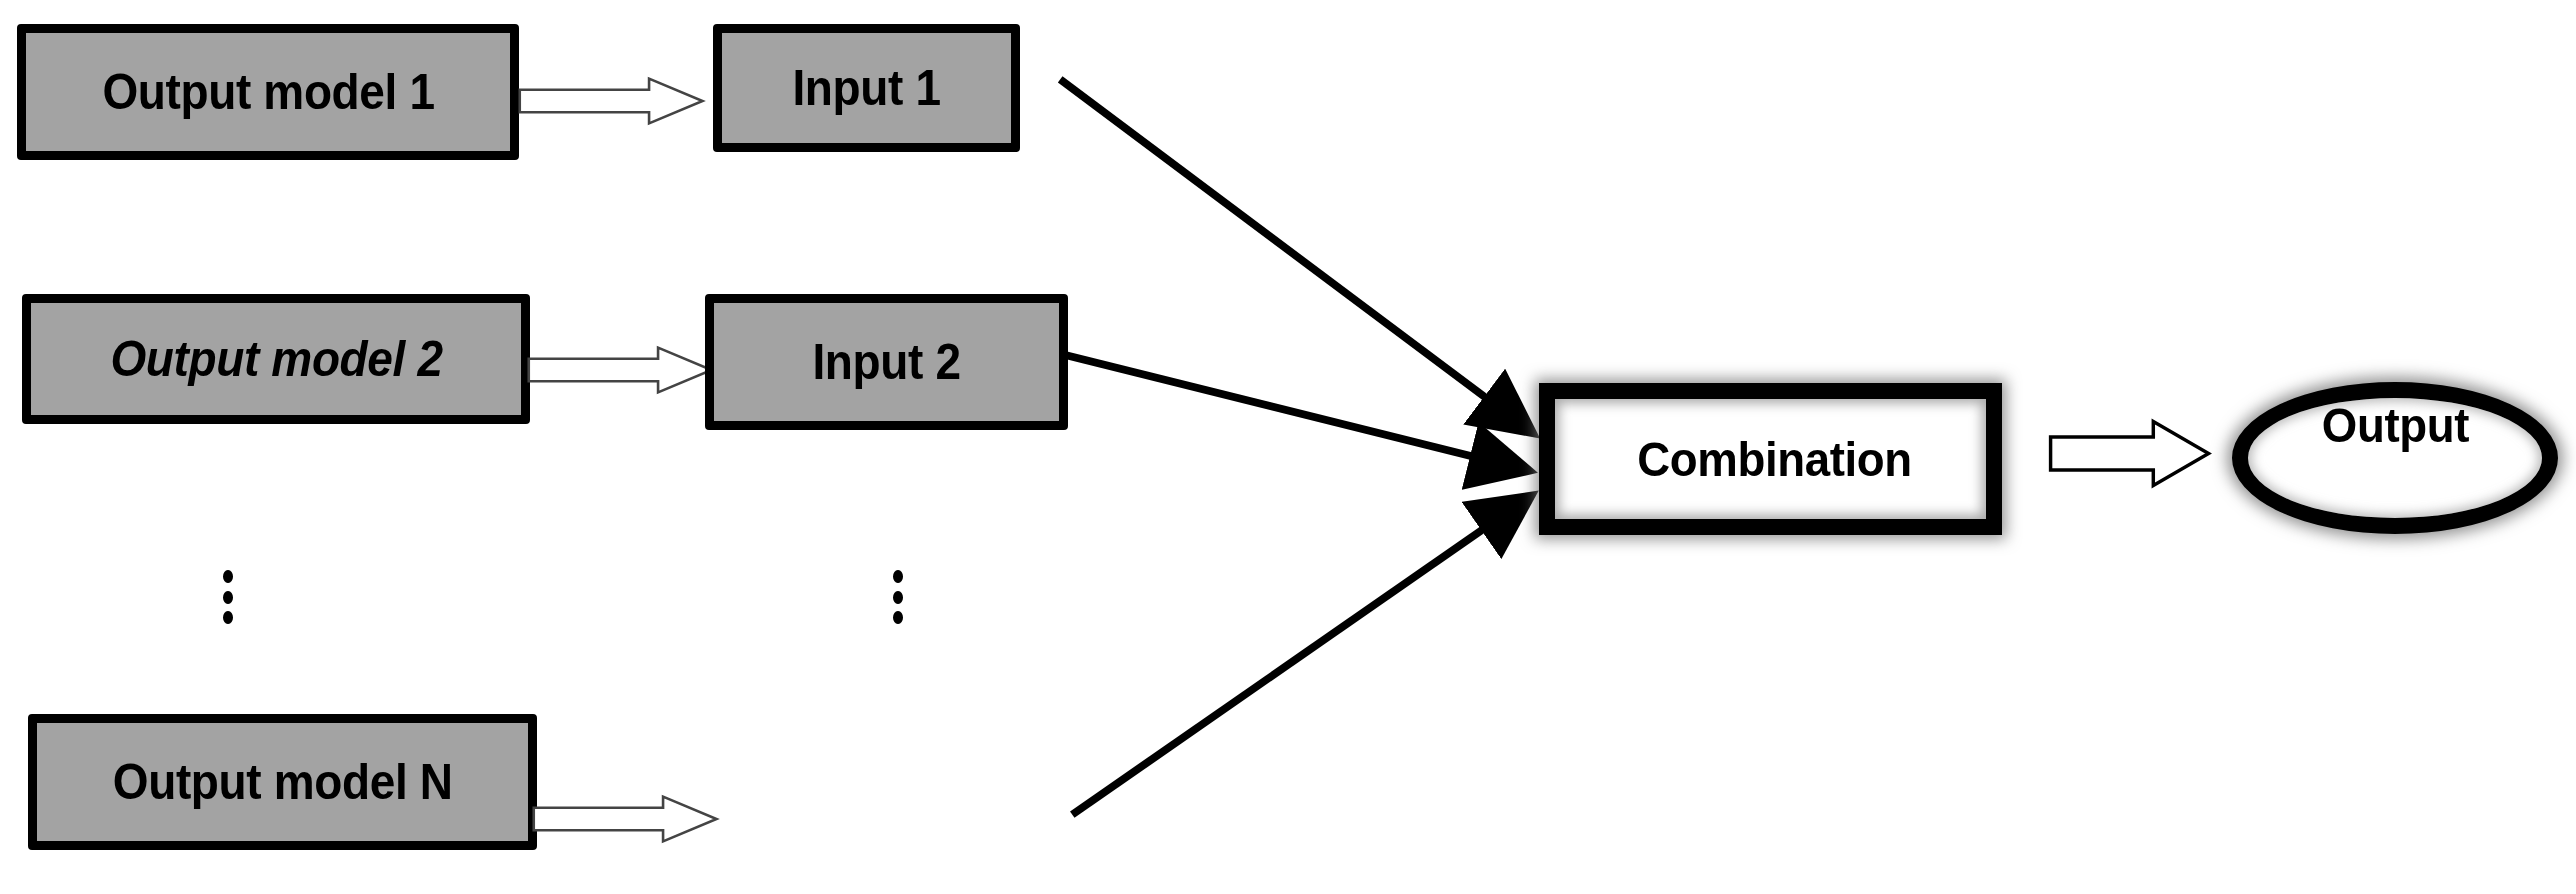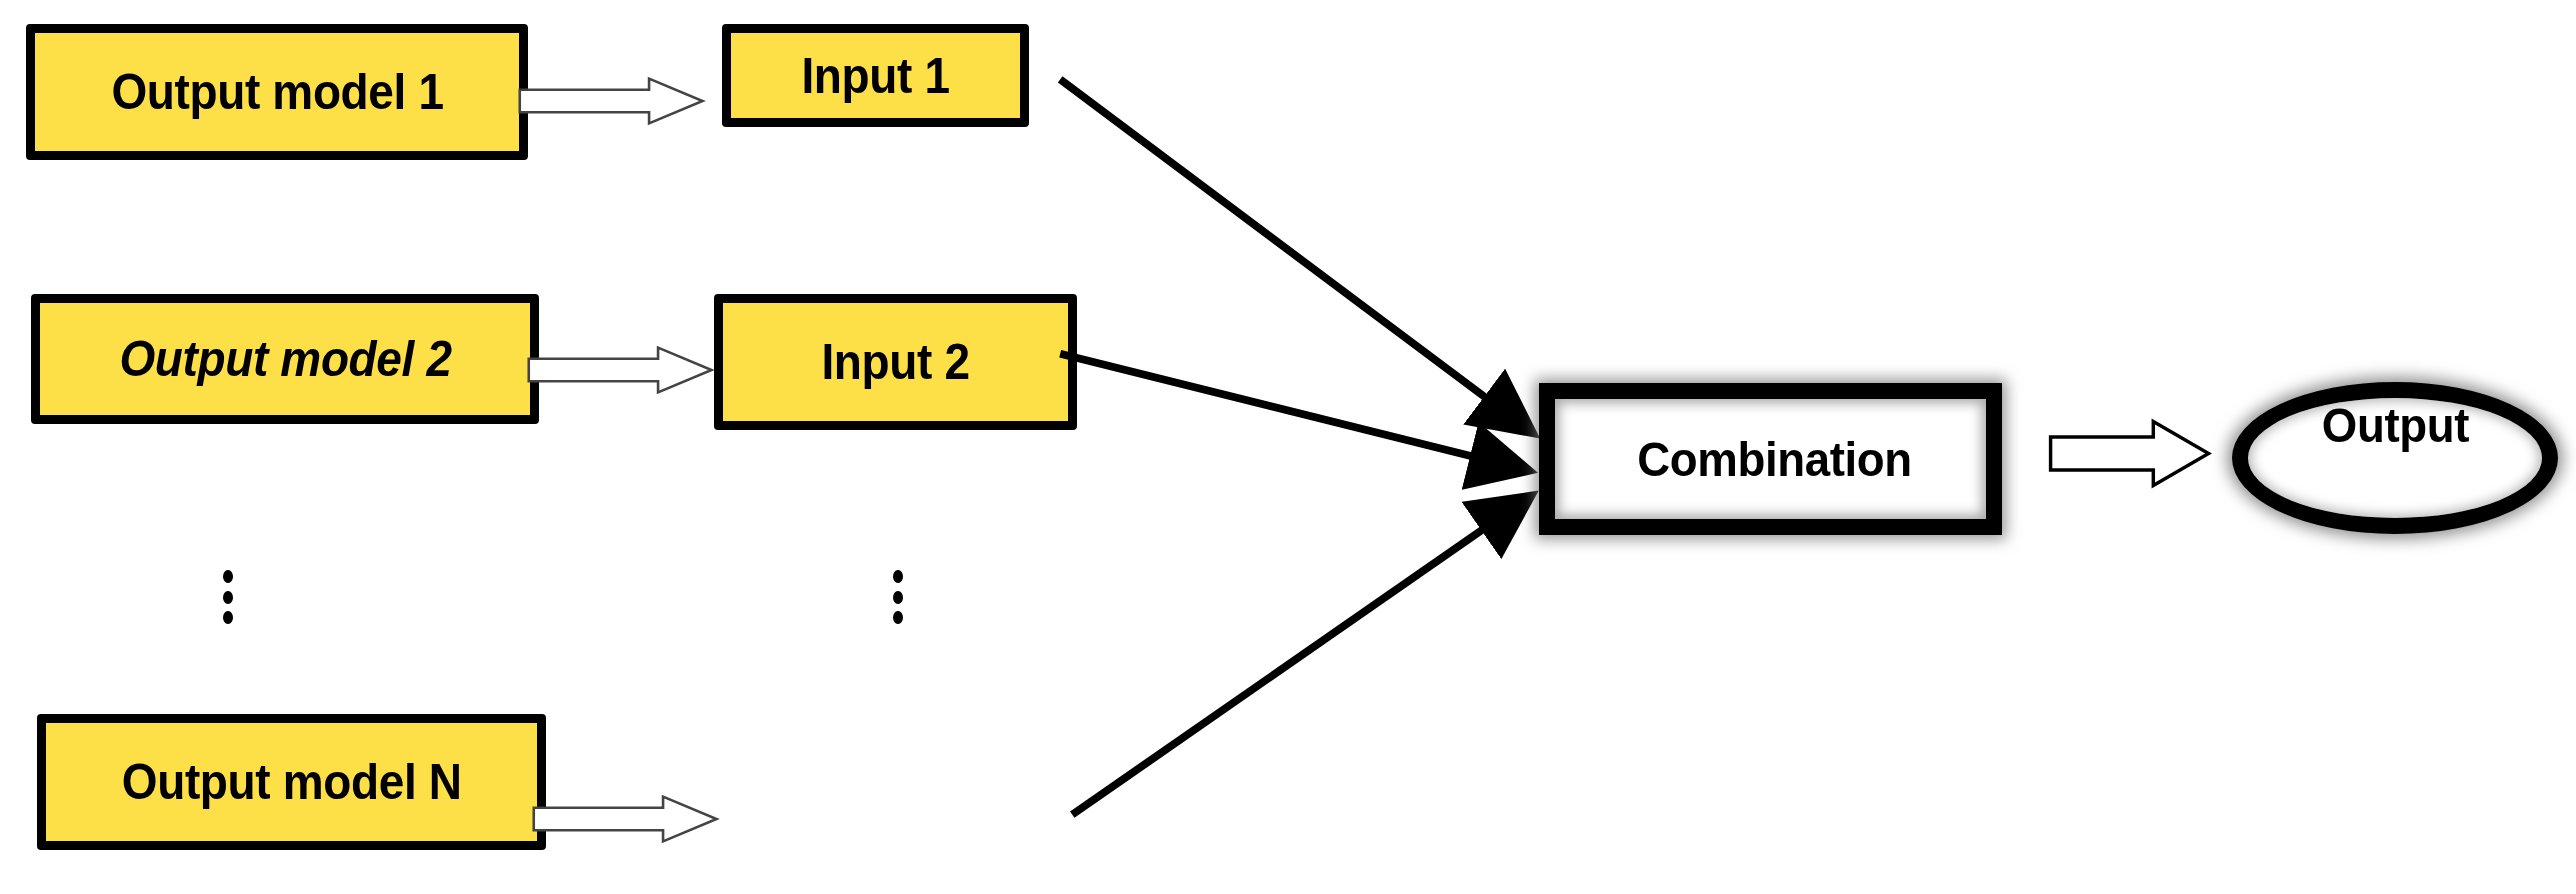--- a/index.html
+++ b/index.html
@@ -16,46 +16,45 @@
     width: 2576px;
     height: 894px;
     background: #ffffff;
     overflow: hidden;
   }
 
   
   .node-box {
     position: absolute;
     box-sizing: border-box;
-    background: #fde047;
+    background: #a3a3a3;
     border: 9.5px solid #000000;
     border-radius: 4px;
     display: flex;
     align-items: center;
     justify-content: center;
     text-align: center;
     color: #000000;
     font-weight: bold;
     font-family: "Liberation Sans", "DejaVu Sans", sans-serif;
     letter-spacing: -0.4px;
     line-height: 1;
     user-select: none;
-    margin-left: 9px;
   }
   .node-box .node-label {
     display: block;
     white-space: nowrap;
     font-size: 50px;
     font-weight: bold;
     transform: scaleX(0.92);
   }
 
   
   #box-output-model-1 { left: 17.3px;  top: 24px;  width: 502px; height: 136px; }
-  #box-input-1        { left: 713px; top: 24px;  width: 307px; height: 103px; }
+  #box-input-1        { left: 713px; top: 24px;  width: 307px; height: 128px; }
 
   #box-output-model-2 { left: 22.4px;  top: 294px; width: 508px; height: 130px; font-style: italic; }
   #box-input-2        { left: 705px; top: 294px; width: 363px; height: 136px; }
 
   #box-output-model-n { left: 28px;  top: 714px; width: 509px; height: 136px; }
   #box-input-n        { left: 718px; top: 742px; width: 316px; height: 136px; }
 
   
   .block-arrow {
     position: absolute;

